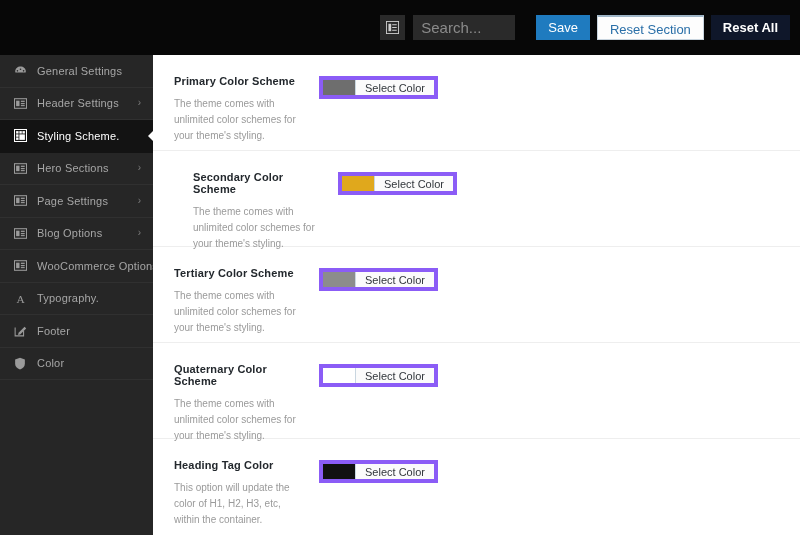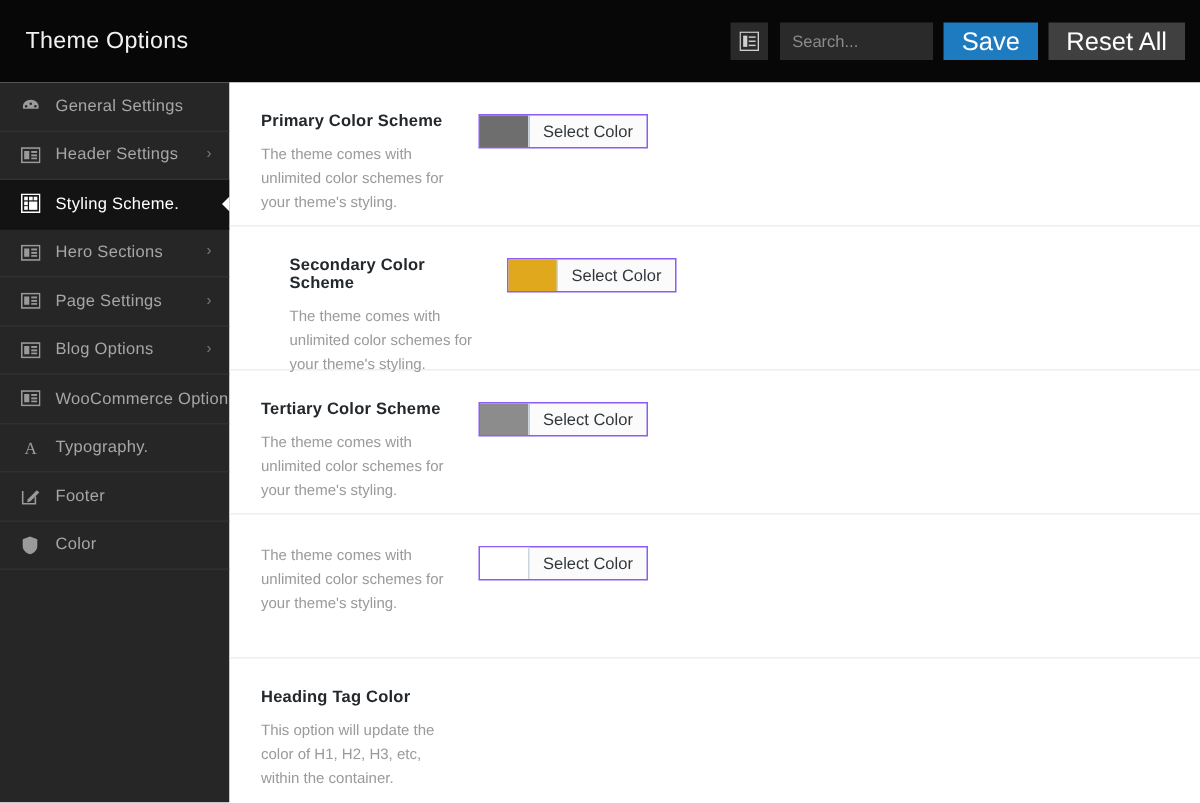--- a/index.html
+++ b/index.html
@@ -38,43 +38,43 @@
     margin-right: 8px;
     cursor: pointer;
   }
   .toggle-btn svg { display: block; }
   .search-box {
     width: 100px; height: 25px;
     background: #2a2a2a;
     border: none; outline: none;
     color: #bdbdbd;
     font-family: "Liberation Sans", sans-serif;
-    font-size: 11px;
+    font-size: 15px;
     padding: 0 8px;
-    margin-right: 7px;
+    margin-right: 21px;
     width: 102px;
   }
   .search-box::placeholder { color: #8b8b8b; }
   .btn {
     height: 25px;
     border: none;
     font-family: "Liberation Sans", sans-serif;
-    font-size: 17px;
+    font-size: 13px;
     cursor: pointer;
     padding: 0 12px;
     line-height: 25px;
   }
   .btn-save { background: #1f7bbf; color: #ffffff; margin-right: 7px; }
   .btn-reset-section {
     background: #fdfdfd; color: #2a6fa8;
     border: 1px solid #c8d4de;
     border-top: 2px solid #9fb5c7;
     margin-right: 7px;
   }
-  .btn-reset-all { background: #404040; color: #ffffff; }
+  .btn-reset-all { background: #0f172a; color: #ffffff; font-weight: bold; }
 
   
   .sidebar {
     position: absolute; top: 55px; left: 0;
     width: 153px; height: 480px;
     background: #262626;
   }
   .nav-item {
     position: relative;
     height: 32.5px;
@@ -119,40 +119,40 @@
     background: #ffffff;
     overflow: hidden;
   }
   .opt-row {
     position: relative;
     display: flex;
     align-items: flex-start;
     padding: 20px 0 0 21px;
     border-bottom: 1px solid #eeeeee;
   }
-  .opt-row:last-child { border-bottom: none; flex-direction: column; }
+  .opt-row:last-child { border-bottom: none; }
   .opt-left { width: 132px; flex: 0 0 132px; }
   .opt-title {
     font-size: 11px;
     font-weight: bold;
     color: #23282d;
     letter-spacing: .15px;
     margin-bottom: 9px;
   }
   .opt-desc {
     font-size: 10px;
     color: #9a9a9a;
     line-height: 16px;
   }
   .opt-right { margin-left: 13px; padding-top: 1px; }
   .color-picker {
     display: inline-flex;
     align-items: stretch;
     height: 23px;
-    border: 1px solid #8b5cf6;
+    border: 4px solid #8b5cf6;
     background: #fbfbfb;
     justify-content: flex-end;
   }
   .color-swatch {
     width: 33px;
     border-right: 1px solid #c9d6e0;
   }
   .color-btn-label {
     display: flex; align-items: center;
     padding: 0 9px;
@@ -160,37 +160,37 @@
     color: #32373c;
     white-space: nowrap;
   }
 </style>
 </head>
 <body>
 
 <div id="app">
 
   <div class="header">
-    <div class="header-title">Theme Options</div>
 
     <div class="header-right">
 
       <div class="toggle-btn">
         <svg width="13" height="13" viewBox="0 0 16 16">
           <rect x="0.5" y="0.5" width="15" height="15" fill="none" stroke="#cfcfcf" stroke-width="1.2"></rect>
           <rect x="3" y="3.4" width="3.4" height="9.2" fill="#cfcfcf"></rect>
           <rect x="7.6" y="4" width="5.6" height="1.2" fill="#cfcfcf"></rect>
           <rect x="7.6" y="7.4" width="5.6" height="1.2" fill="#cfcfcf"></rect>
           <rect x="7.6" y="10.8" width="5.6" height="1.2" fill="#cfcfcf"></rect>
         </svg>
       </div>
 
       <input class="search-box" type="text" placeholder="Search..." style="">
 
       <button class="btn btn-save">Save</button>
+      <button class="btn btn-reset-section">Reset Section</button>
       <button class="btn btn-reset-all">Reset All</button>
     </div>
   </div>
 
   <nav class="sidebar" id="sidebar">
       <div class="nav-item">
         <span class="nav-icon">
           <svg width="13" height="13" viewBox="0 0 16 16">
             <path d="M8 3C4.4 3 1.5 5.6 1.5 8.8c0 .6.1 1.2.3 1.7h12.4c.2-.5.3-1.1.3-1.7C14.5 5.6 11.6 3 8 3z" fill="currentColor"></path>
             <circle cx="4.2" cy="8.4" r="1" fill="#262626"></circle>
@@ -333,20 +333,21 @@
           <div class="opt-title">Tertiary Color Scheme</div>
           <div class="opt-desc">The theme comes with unlimited color schemes for your theme's styling.</div>
         </div>
         <div class="opt-right"><div class="color-picker">
             <span class="color-swatch" style="background: rgb(140, 140, 140);"></span>
             <span class="color-btn-label">Select Color</span>
           </div></div>
       </div>
       <div class="opt-row" style="height: 96px;">
         <div class="opt-left">
+          <div class="opt-title">Quaternary Color Scheme</div>
           <div class="opt-desc">The theme comes with unlimited color schemes for your theme's styling.</div>
         </div>
         <div class="opt-right"><div class="color-picker">
             <span class="color-swatch" style="background: rgb(255, 255, 255);"></span>
             <span class="color-btn-label">Select Color</span>
           </div></div>
       </div>
       <div class="opt-row" style="height: 96px;">
         <div class="opt-left">
           <div class="opt-title">Heading Tag Color</div>

